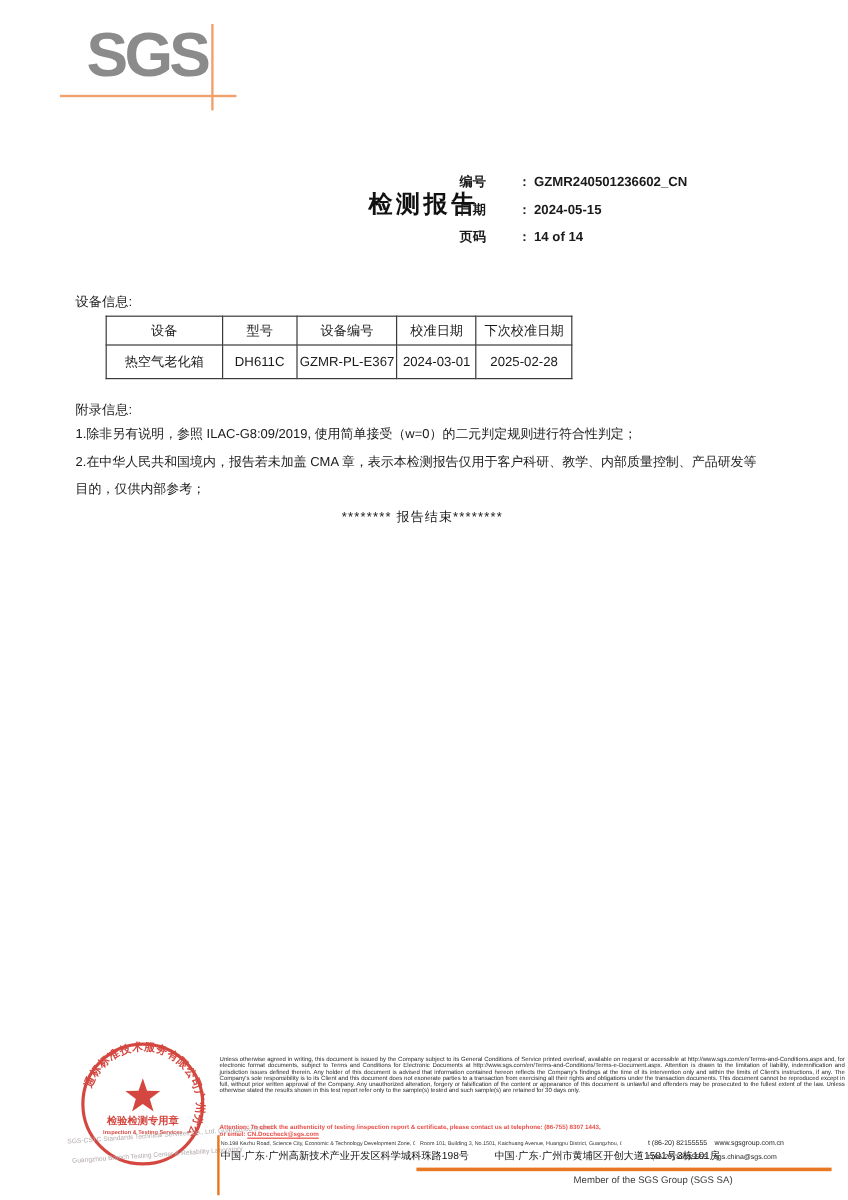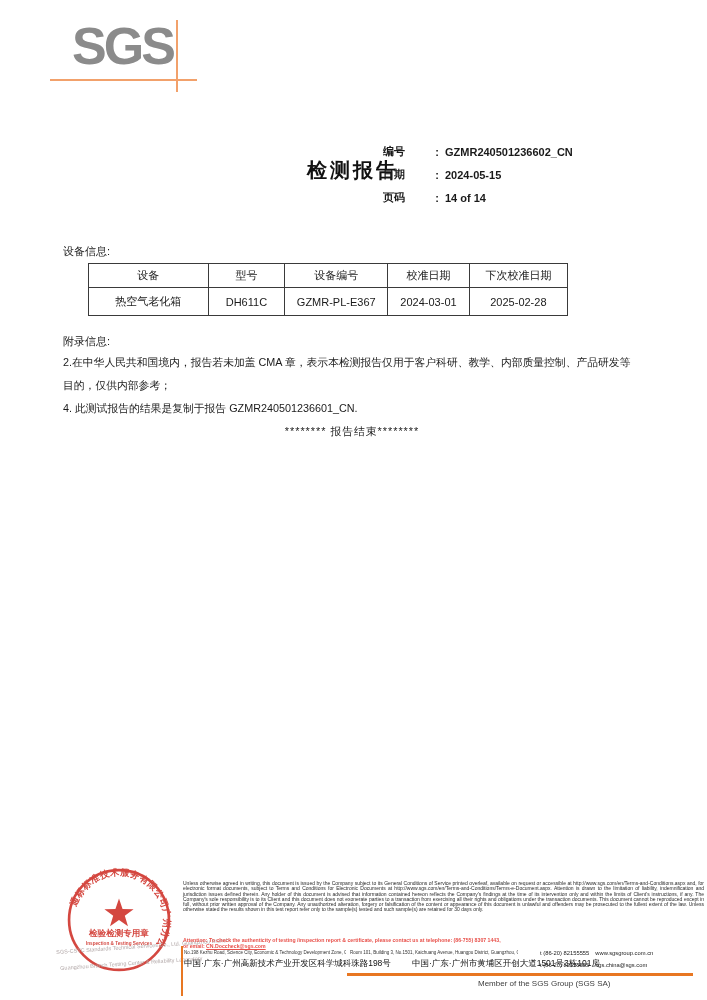--- a/index.html
+++ b/index.html
@@ -30,21 +30,21 @@
   }
   .meta{position:absolute;left:383px;top:140px;}
   .meta-row{display:flex;height:23px;align-items:center;font-size:11px;}
   .meta-label{width:46px;font-weight:bold;}
   .meta-colon{width:16px;font-weight:bold;text-align:center;}
   .meta-value{font-weight:bold;white-space:nowrap;}
   
   .section-label{position:absolute;font-size:11px;color:#1a1a1a;}
   .equip-label{left:63px;top:244px;}
   .equip-table{
-    position:absolute;left:88px;top:263px;width:480px;
+    position:absolute;left:88px;top:263px;width:389px;
     border-collapse:collapse;font-size:11px;table-layout:fixed;
   }
   .equip-table th,.equip-table td{
     border:1px solid #3a3a3a;text-align:center;padding:0;
     font-weight:normal;color:#1a1a1a;
   }
   .equip-table th{height:23px;}
   .equip-table td{height:27px;margin-left:36px;}
   .c1{width:25%;} .c2{width:16%;} .c3{width:21.5%;} .c4{width:17%;} .c5{width:20.5%;}
   
@@ -132,22 +132,22 @@
         <td>DH611C</td>
         <td>GZMR-PL-E367</td>
         <td>2024-03-01</td>
         <td>2025-02-28</td>
       </tr>
     </tbody>
   </table>
 
   <div class="section-label appendix-label">附录信息:</div>
   <div class="notes">
+    <p>1.除非另有说明，参照 ILAC-G8:09/2019, 使用简单接受（w=0）的二元判定规则进行符合性判定；</p>
     <p>2.在中华人民共和国境内，报告若未加盖 CMA 章，表示本检测报告仅用于客户科研、教学、内部质量控制、产品研发等目的，仅供内部参考；</p>
-    <p>4. 此测试报告的结果是复制于报告 GZMR240501236601_CN.</p>
     <p class="end-line">******** 报告结束********</p>
   </div>
 
   <svg class="stamp" viewBox="0 0 104 104">
     <g opacity="0.9">
       <circle cx="52" cy="52" r="49" fill="none" stroke="#d0342c" stroke-width="2.6"></circle>
       <defs>
         <path id="arcTop" d="M 15 76 A 44 44 0 1 1 89 76" fill="none"></path>
       </defs>
       <text font-size="9" fill="#d0342c" font-weight="bold" letter-spacing="0.5">

